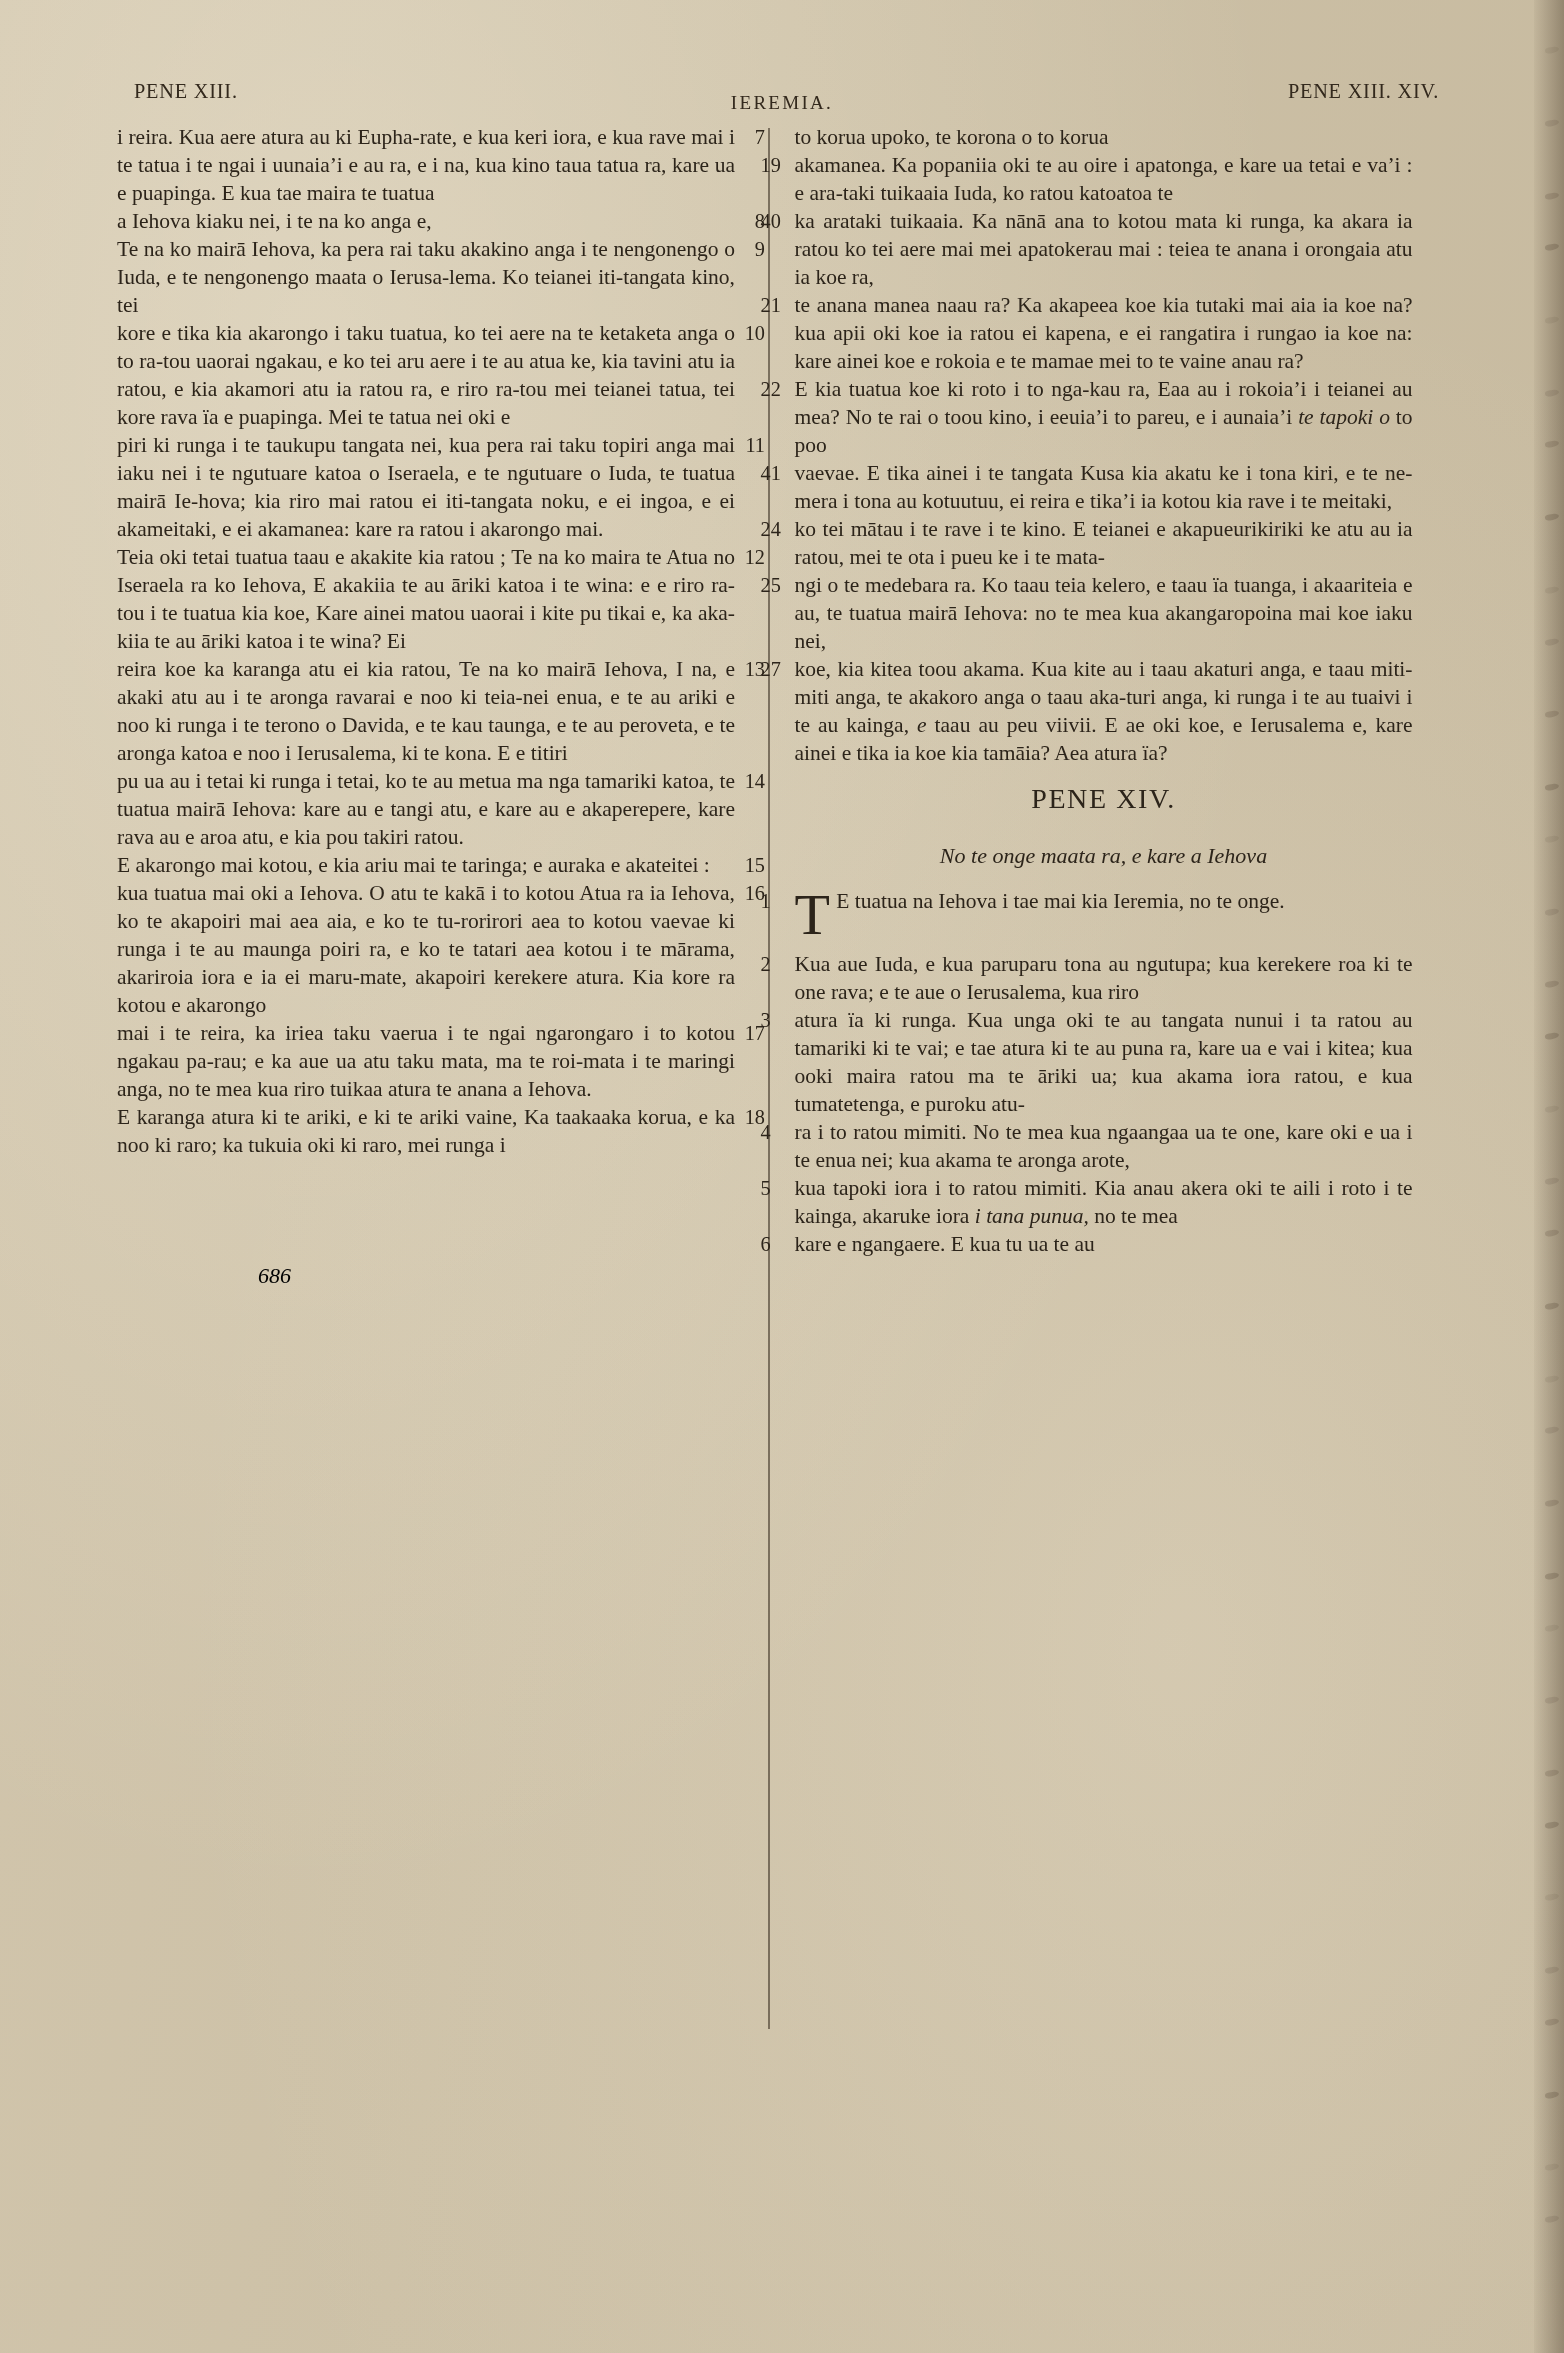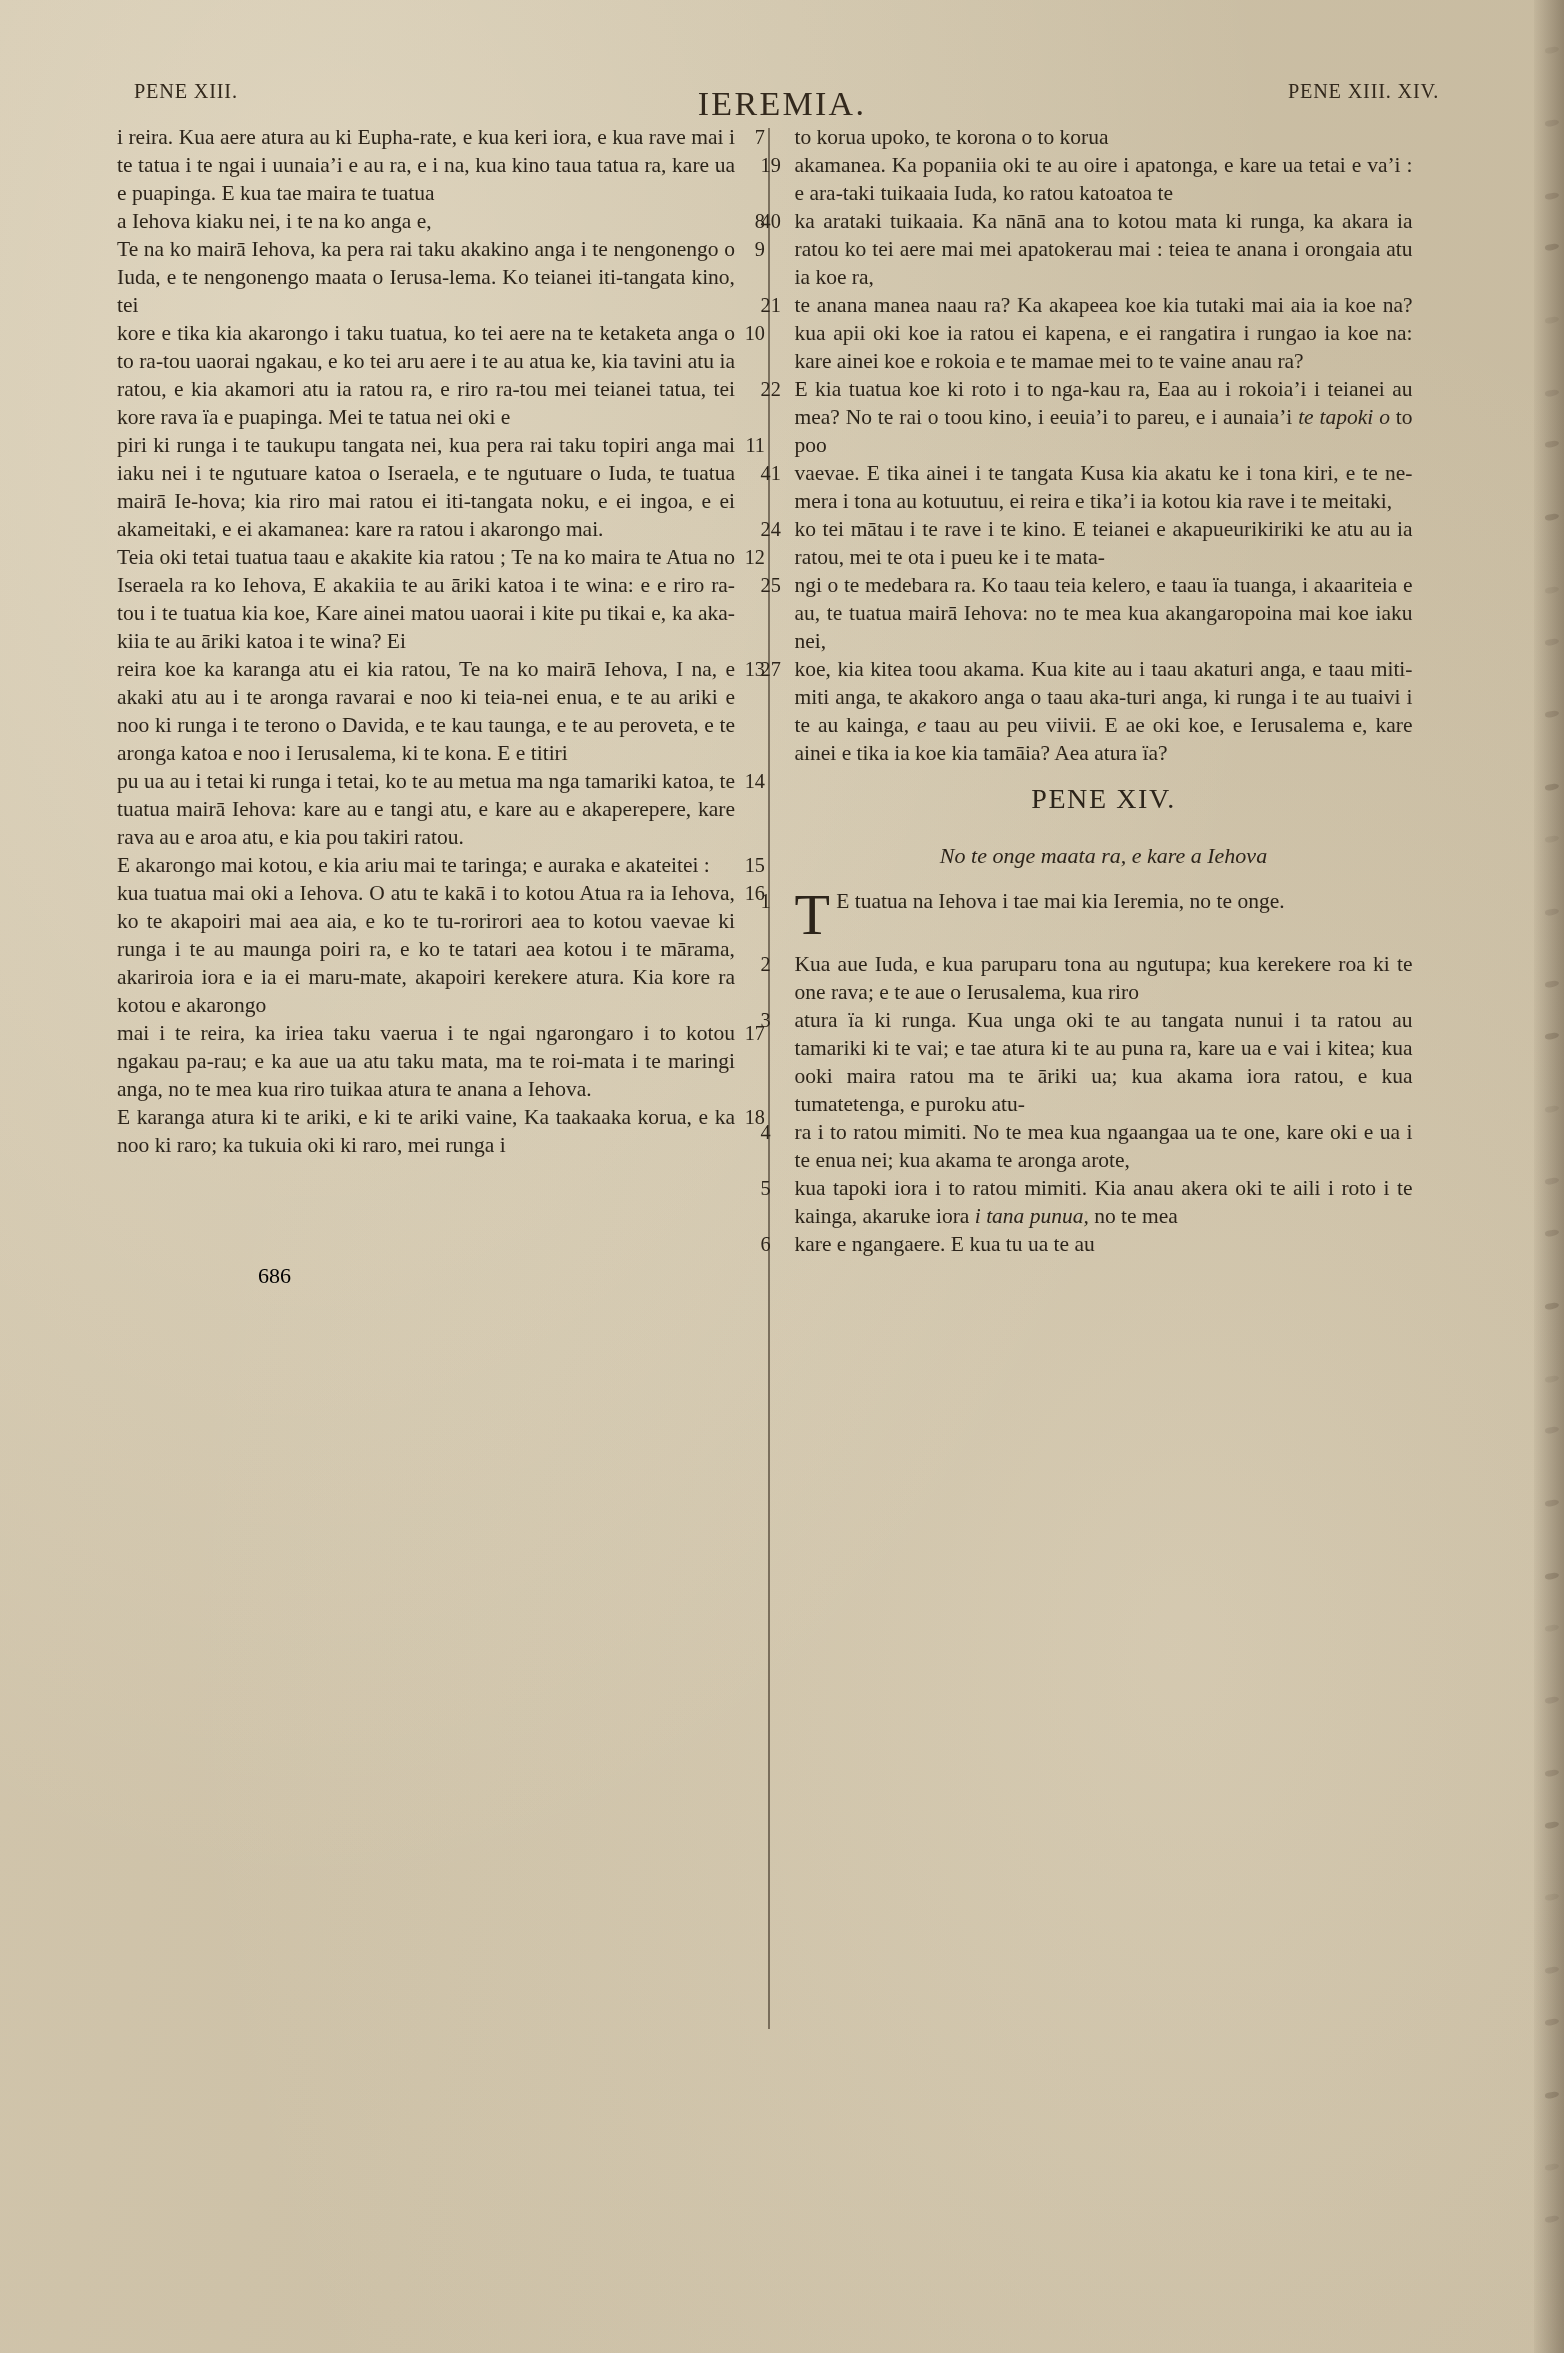--- a/index.html
+++ b/index.html
@@ -53,21 +53,21 @@
   }
   
   .runhead {
     position: relative;
     height: 49px;
     font-size: 26px;
     letter-spacing: 0.4px;
     color: #33291d;
   }
   .runhead .left { position: absolute; left: 17px; top: 6.3px; }
-  .runhead .center { position: absolute; left: 0; right: 0; text-align: center; top: 11px; font-size: 34px; letter-spacing: 2.3px; }
+  .runhead .center { position: absolute; left: 0; right: 0; text-align: center; top: 18px; font-size: 19px; letter-spacing: 2.3px; }
   .runhead .right { position: absolute; right: 7.8px; top: 6.3px; margin-left: 37px; }
   .smallcaps {
     font-size: 20.3px;
     letter-spacing: 0.8px;
     text-transform: uppercase;
   }
   
   .cols {
     position: relative;
     display: flex;
@@ -105,20 +105,21 @@
   .col.right .vnum {
     position: absolute;
     left: -34px;
     font-size: 20.3px;
   }
   .ital { font-style: italic; }
   .pagenum {
     margin-top: 4.7px;
     font-size: 22px;
     padding-left: 141px;
+    font-style: italic;
   }
   
   .chapter-head {
     margin-top: 18px;
     text-align: center;
     font-size: 28px;
     letter-spacing: 1.6px;
     color: #2c241a;
   }
   .chapter-sub {

